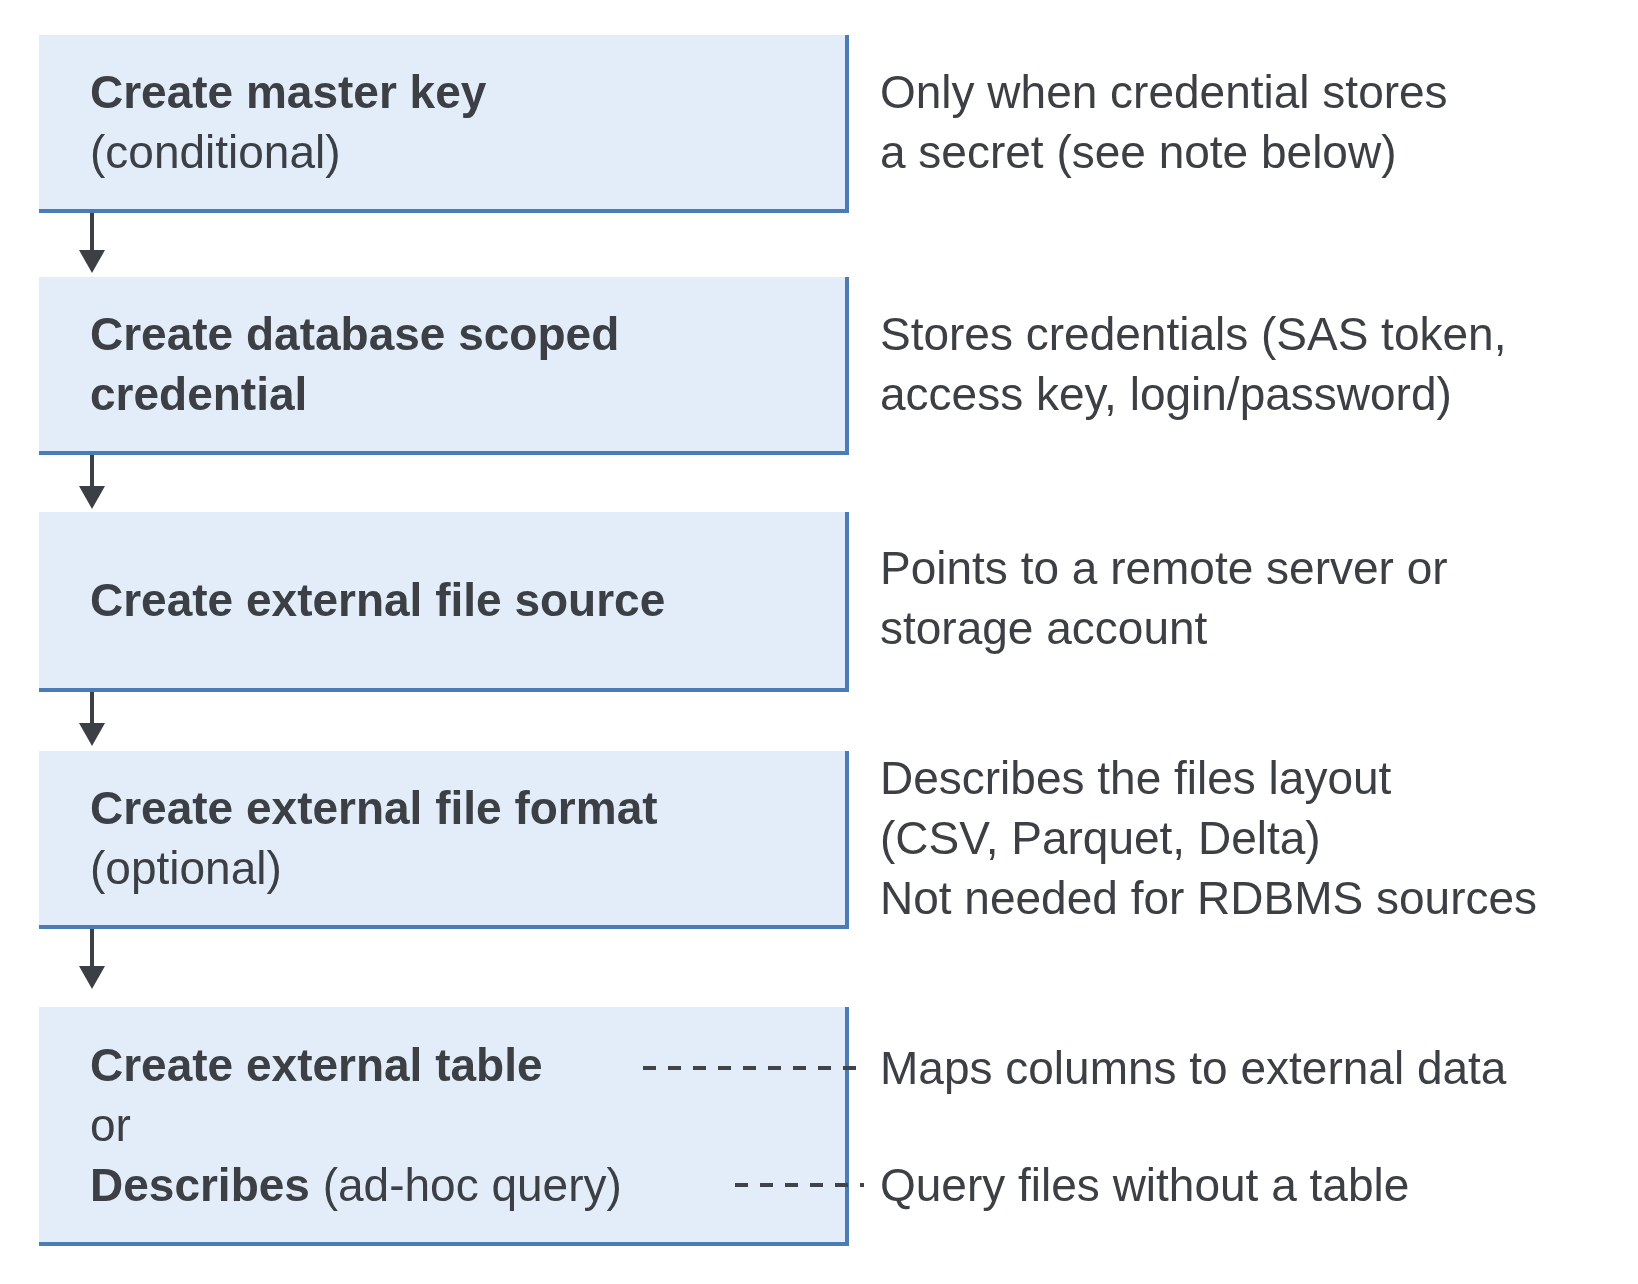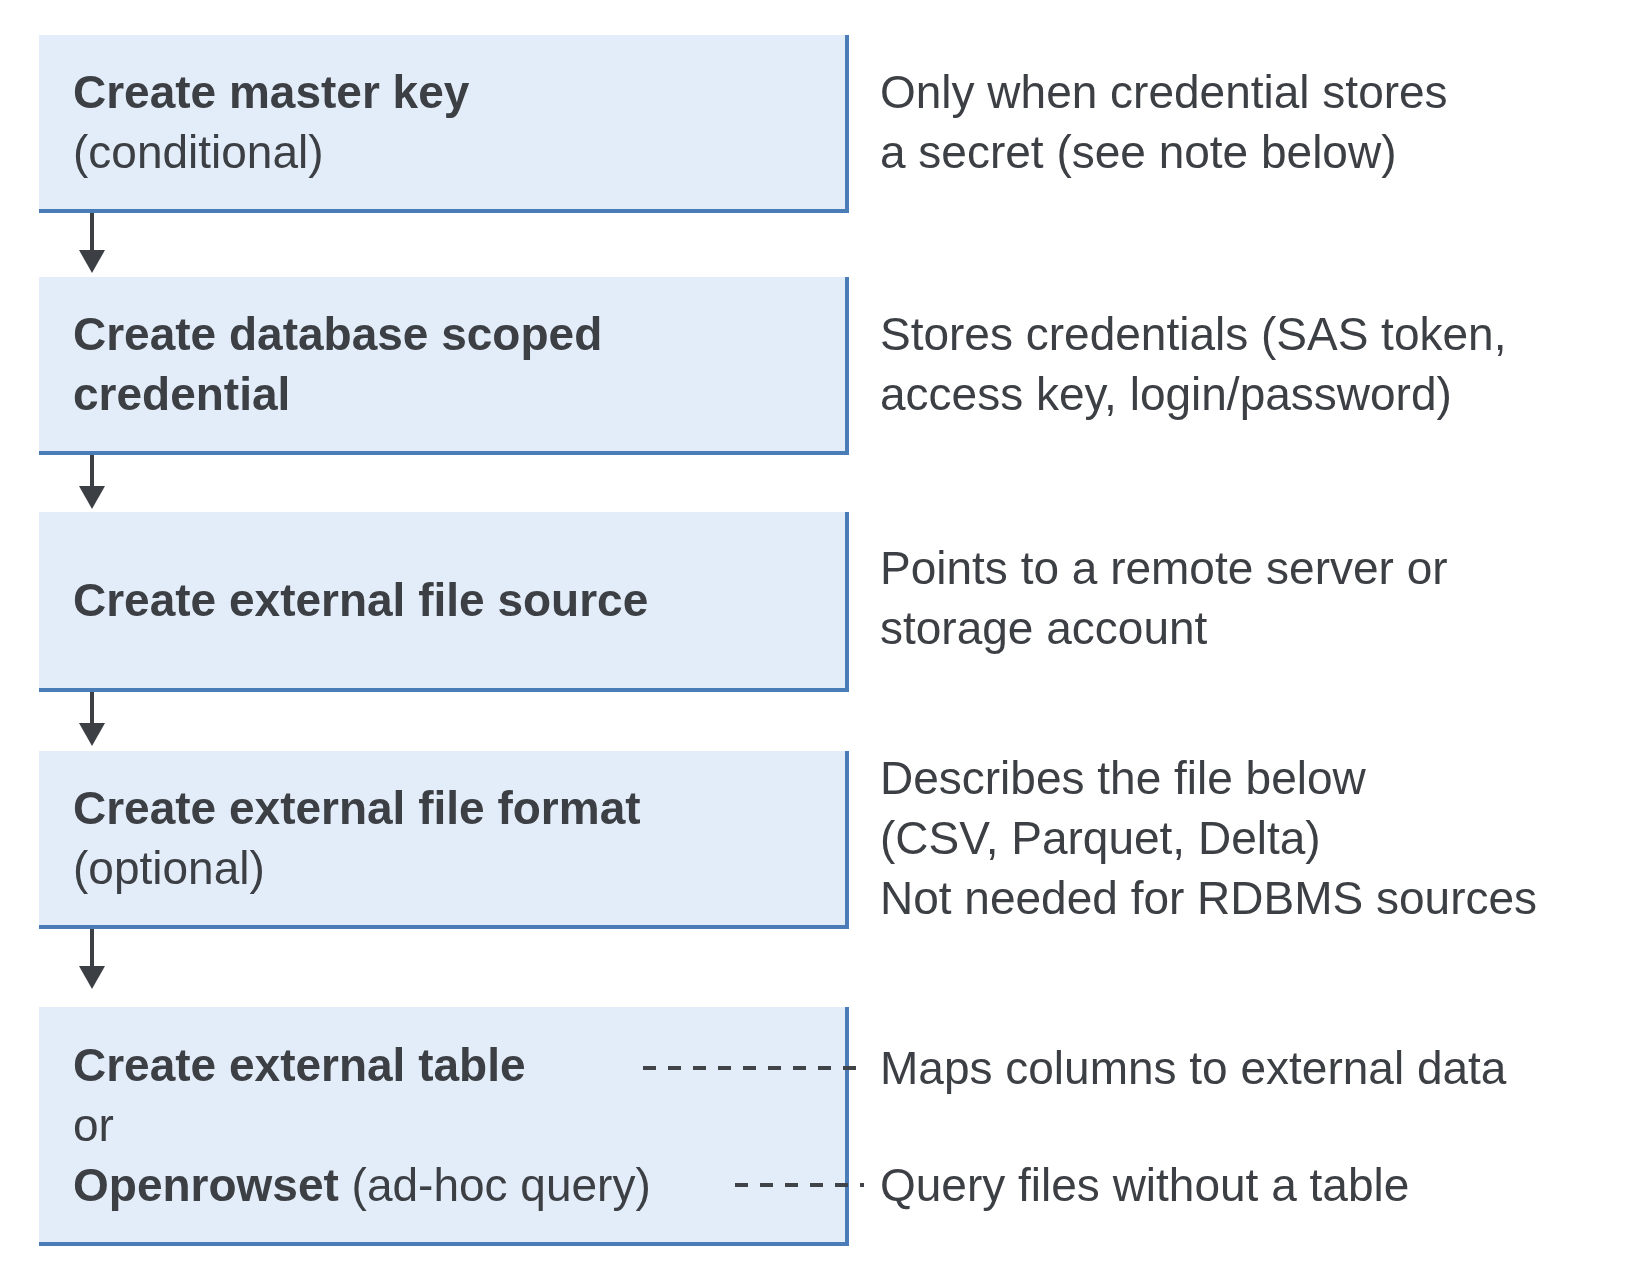--- a/index.html
+++ b/index.html
@@ -20,21 +20,21 @@
     position: absolute;
     left: 39px;
     width: 810px;
     box-sizing: border-box;
     background: var(--box_fill, #e3edfa);
     border-right: 4px solid var(--box_border, #4a7db8);
     border-bottom: 4px solid var(--box_border, #4a7db8);
     display: flex;
     flex-direction: column;
     justify-content: center;
-    padding-left: 34px;
+    padding-left: 51px;
     font-size: 46px;
     line-height: 60px;
   }
   .box .bold { font-weight: bold; }
   .box .reg  { font-weight: normal; }
   .box .line { white-space: nowrap; }
   #box-1 { top: 35px;   height: 178px; }
   #box-2 { top: 277px;  height: 178px; }
   #box-2 .line { white-space: normal; width: 700px; }
   #box-3 { top: 512px;  height: 180px; }
@@ -85,40 +85,40 @@
   </div>
 
   <div class="box" id="box-4">
     <div class="line bold">Create external file format</div>
     <div class="line reg">(optional)</div>
   </div>
 
   <div class="box" id="box-5">
     <div class="line bold">Create external table</div>
     <div class="line reg">or</div>
-    <div class="line"><span class="bold">Openrowset</span><span class="reg"> (ad-hoc query)</span></div>
+    <div class="line"><span class="bold">Describes</span><span class="reg"> (ad-hoc query)</span></div>
   </div>
 
   <div class="note" id="note-1">
     <div>Only when credential stores</div>
     <div>a secret (see note below)</div>
   </div>
 
   <div class="note" id="note-2">
     <div>Stores credentials (SAS token,</div>
     <div>access key, login/password)</div>
   </div>
 
   <div class="note" id="note-3">
     <div>Points to a remote server or</div>
     <div>storage account</div>
   </div>
 
   <div class="note" id="note-4">
-    <div>Describes the file below</div>
+    <div>Describes the files layout</div>
     <div>(CSV, Parquet, Delta)</div>
     <div>Not needed for RDBMS sources</div>
   </div>
 
   <div class="note" id="note-6">
     <div>Query files without a table</div>
   </div>
 
   <div class="note" id="note-5">
     <div>Maps columns to external data</div>

